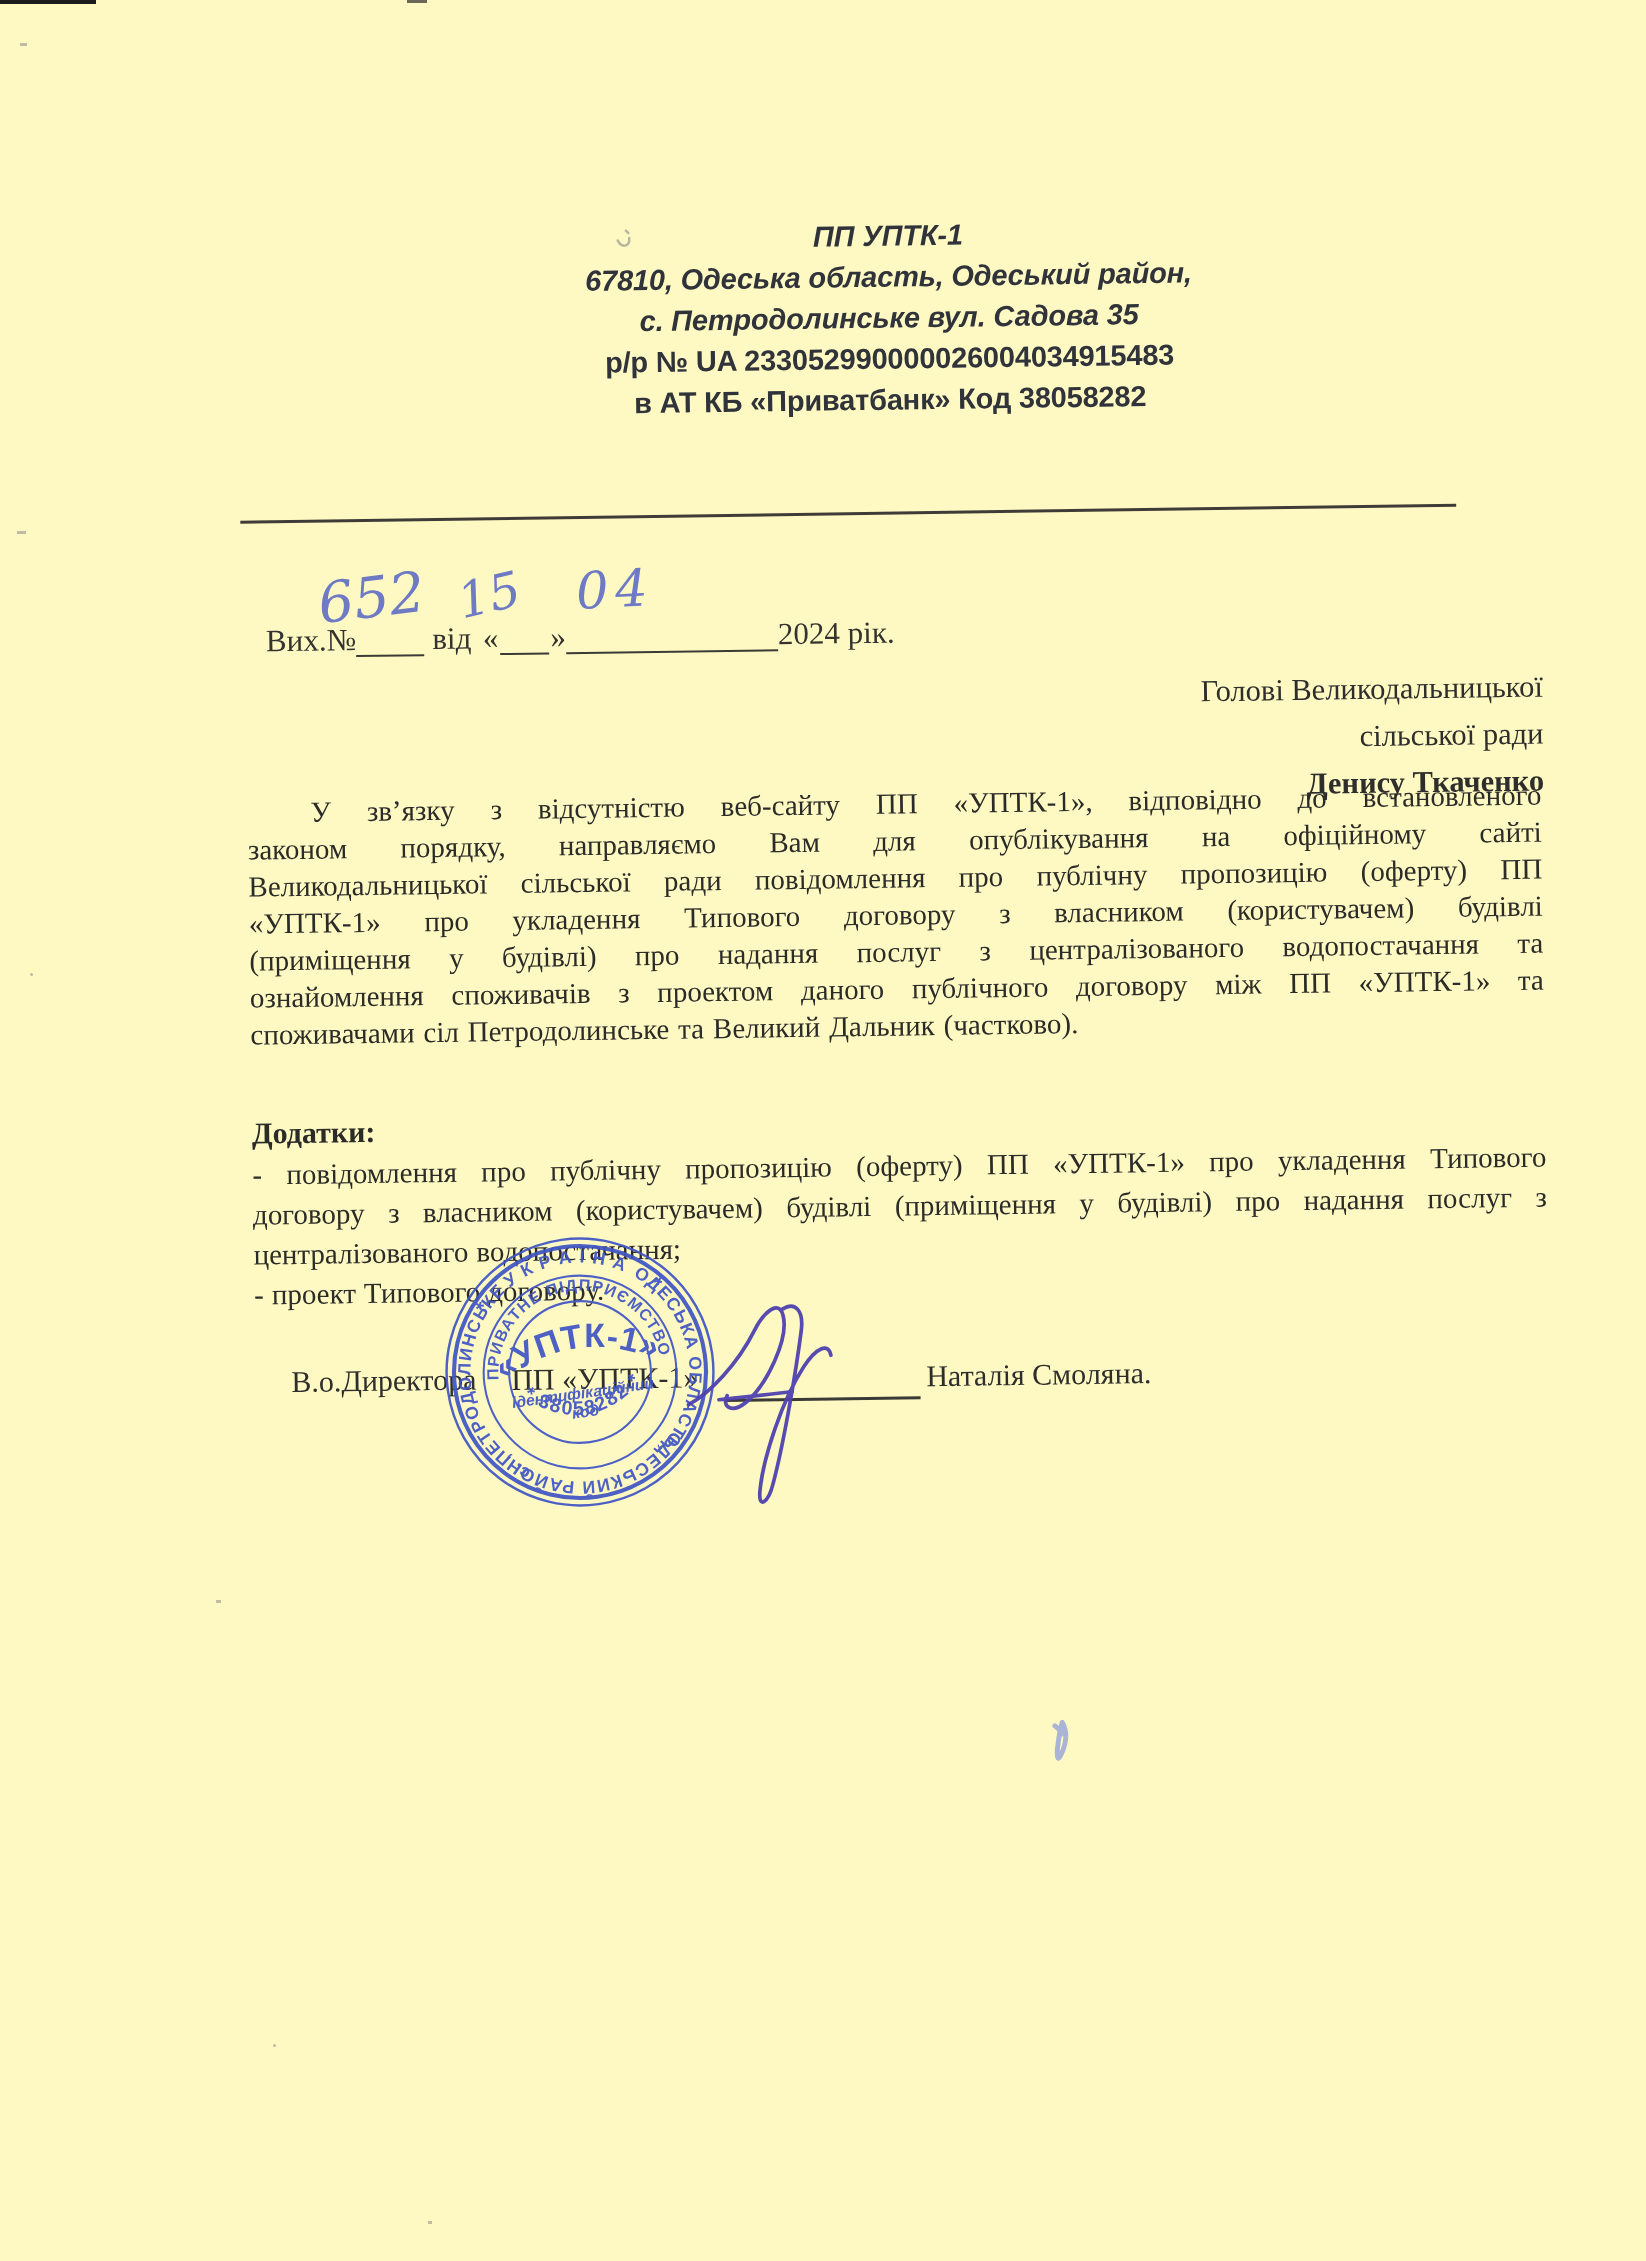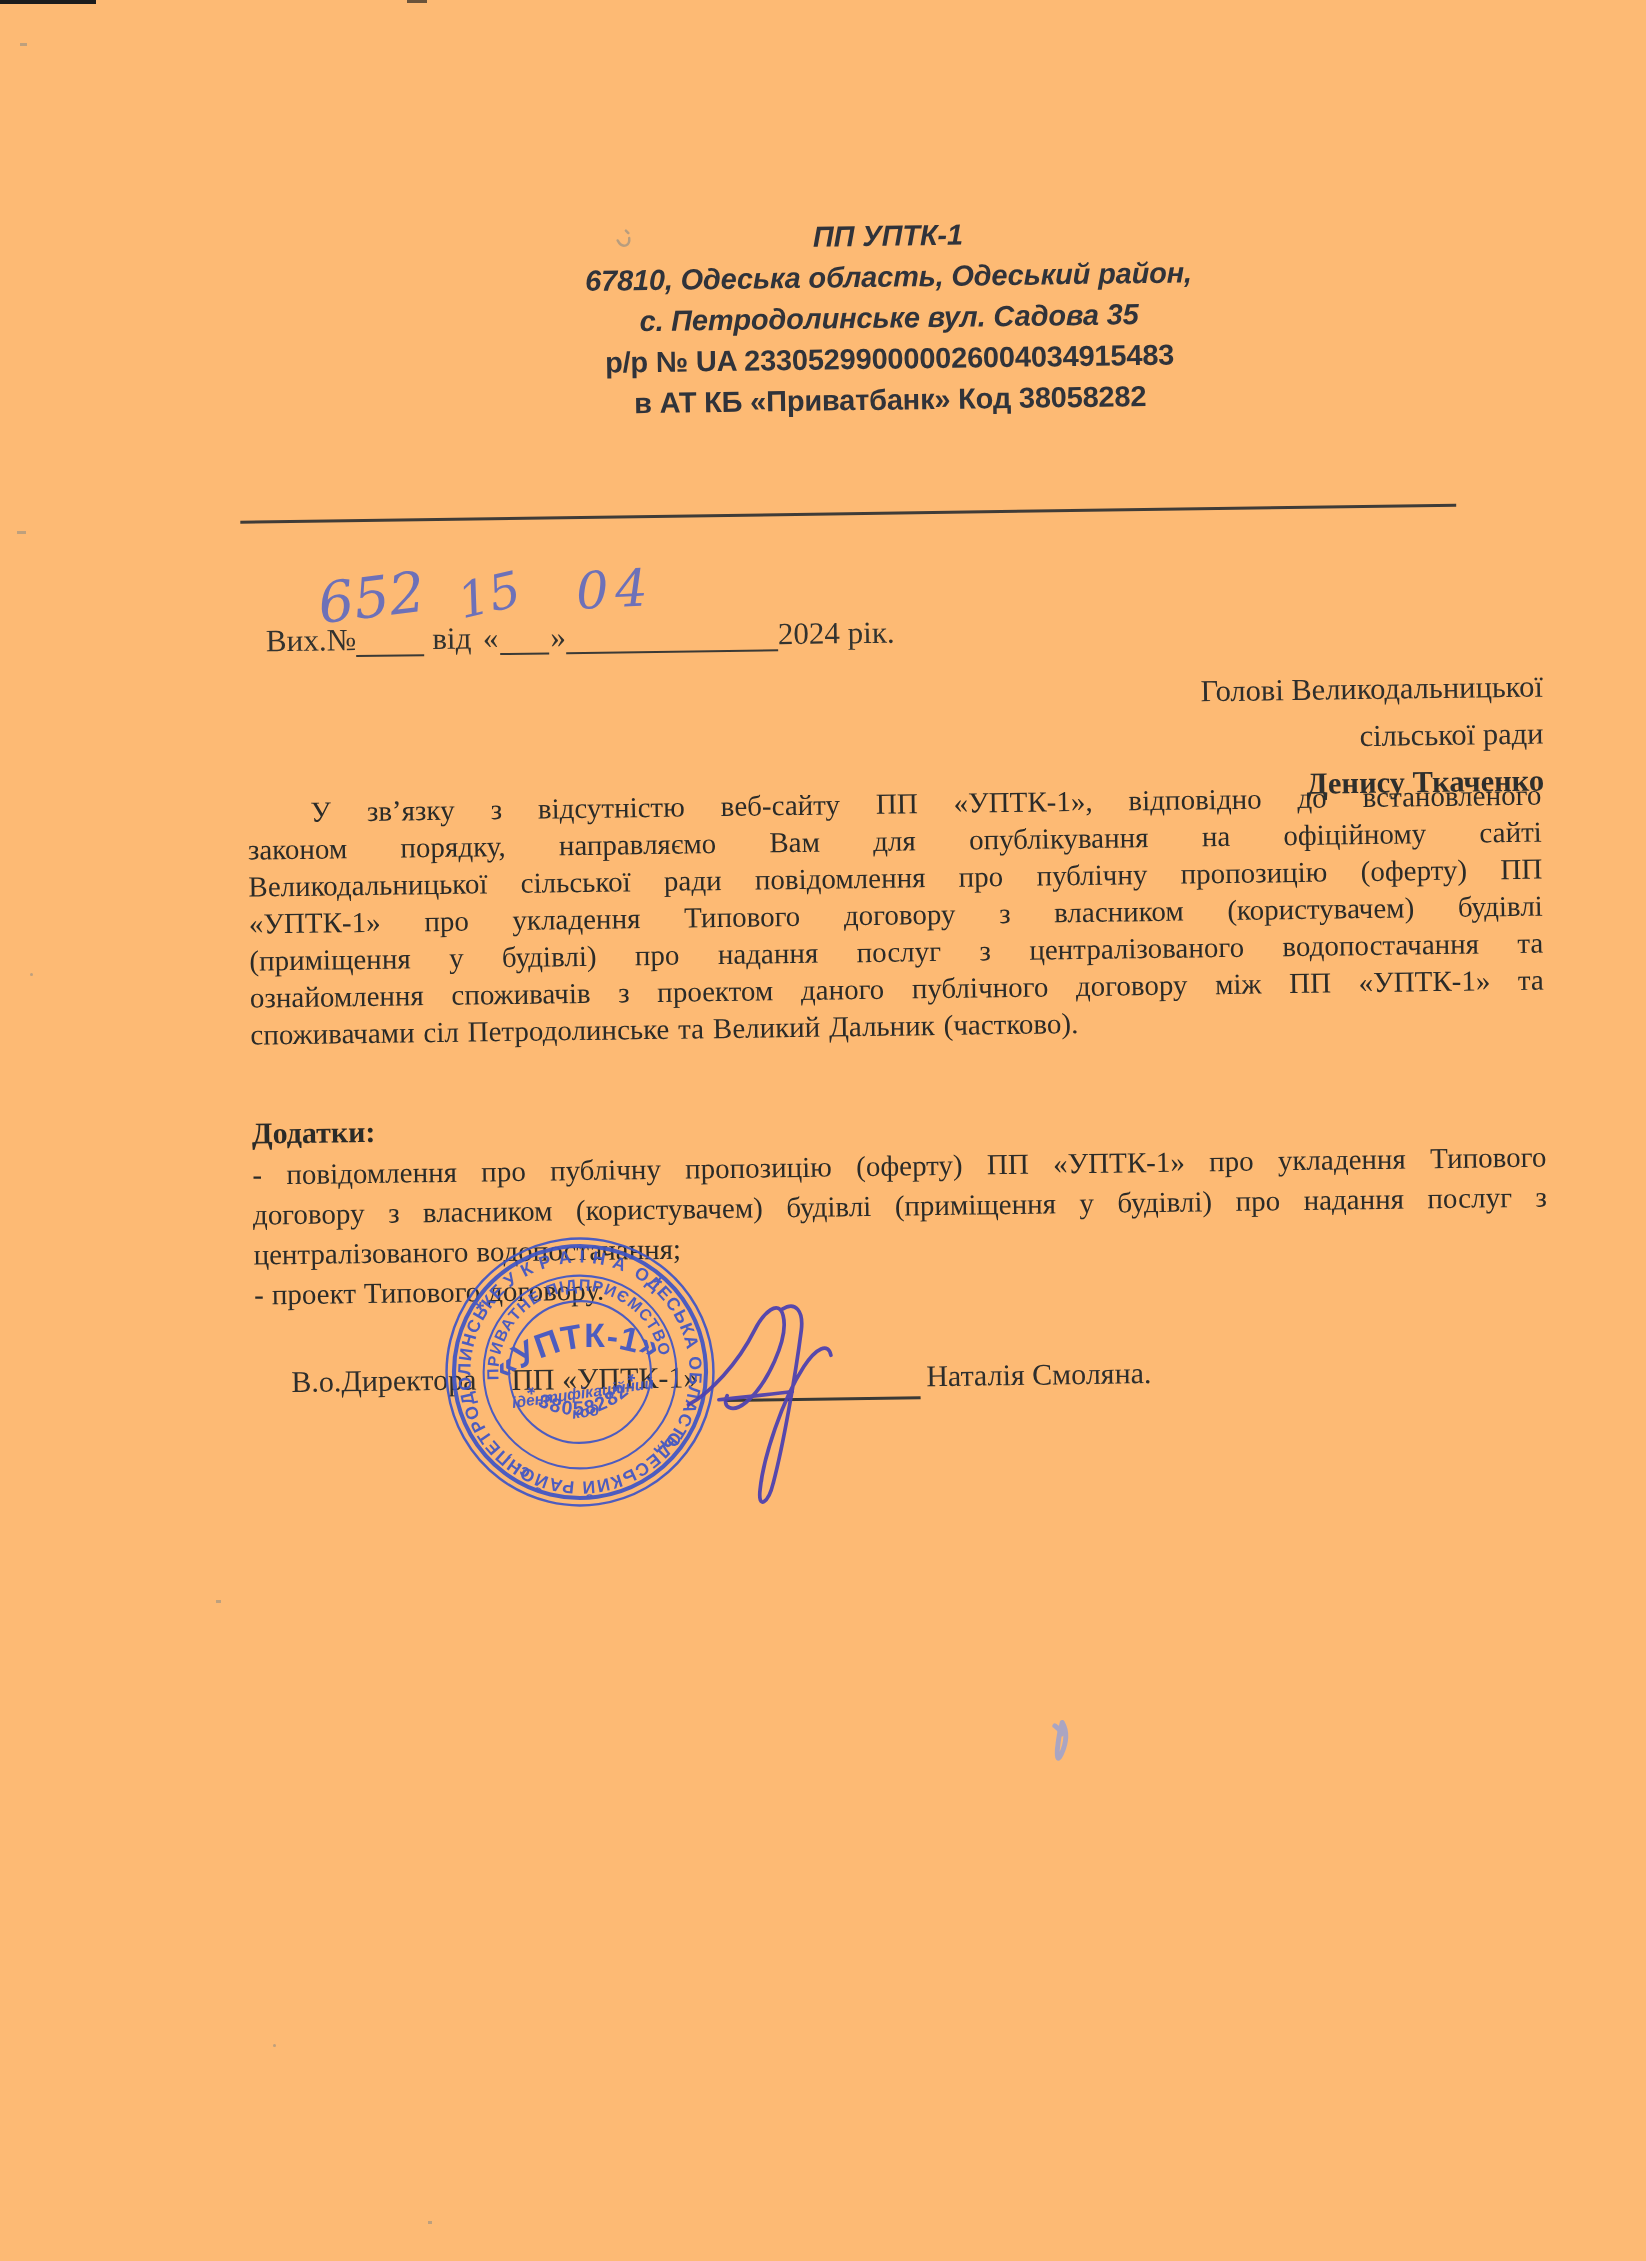--- a/index.html
+++ b/index.html
@@ -1,17 +1,17 @@
 <!DOCTYPE html>
 <html style="font-size:13px"><head>
 <meta charset="utf-8">
 <style>
   html,body{margin:0;padding:0;background:#e8e8e8;}
   .page{
-    position:relative;width:1647px;height:2261px;background:#fdba74;
+    position:relative;width:1647px;height:2261px;background:#fef9c3;
     overflow:hidden;font-family:"Liberation Serif",serif;color:#262626;
   }
   .tilt{position:absolute;left:0;top:0;width:1647px;height:2261px;
     transform:rotate(-0.8deg);transform-origin:0 0;}
   
   .letterhead{position:absolute;left:473px;top:228px;width:823px;text-align:center;
     font-family:"Liberation Sans",sans-serif;font-weight:bold;font-size:29px;
     line-height:41px;color:#30333a;letter-spacing:-0.2px;}
   .lh-italic{font-style:italic;}
   

